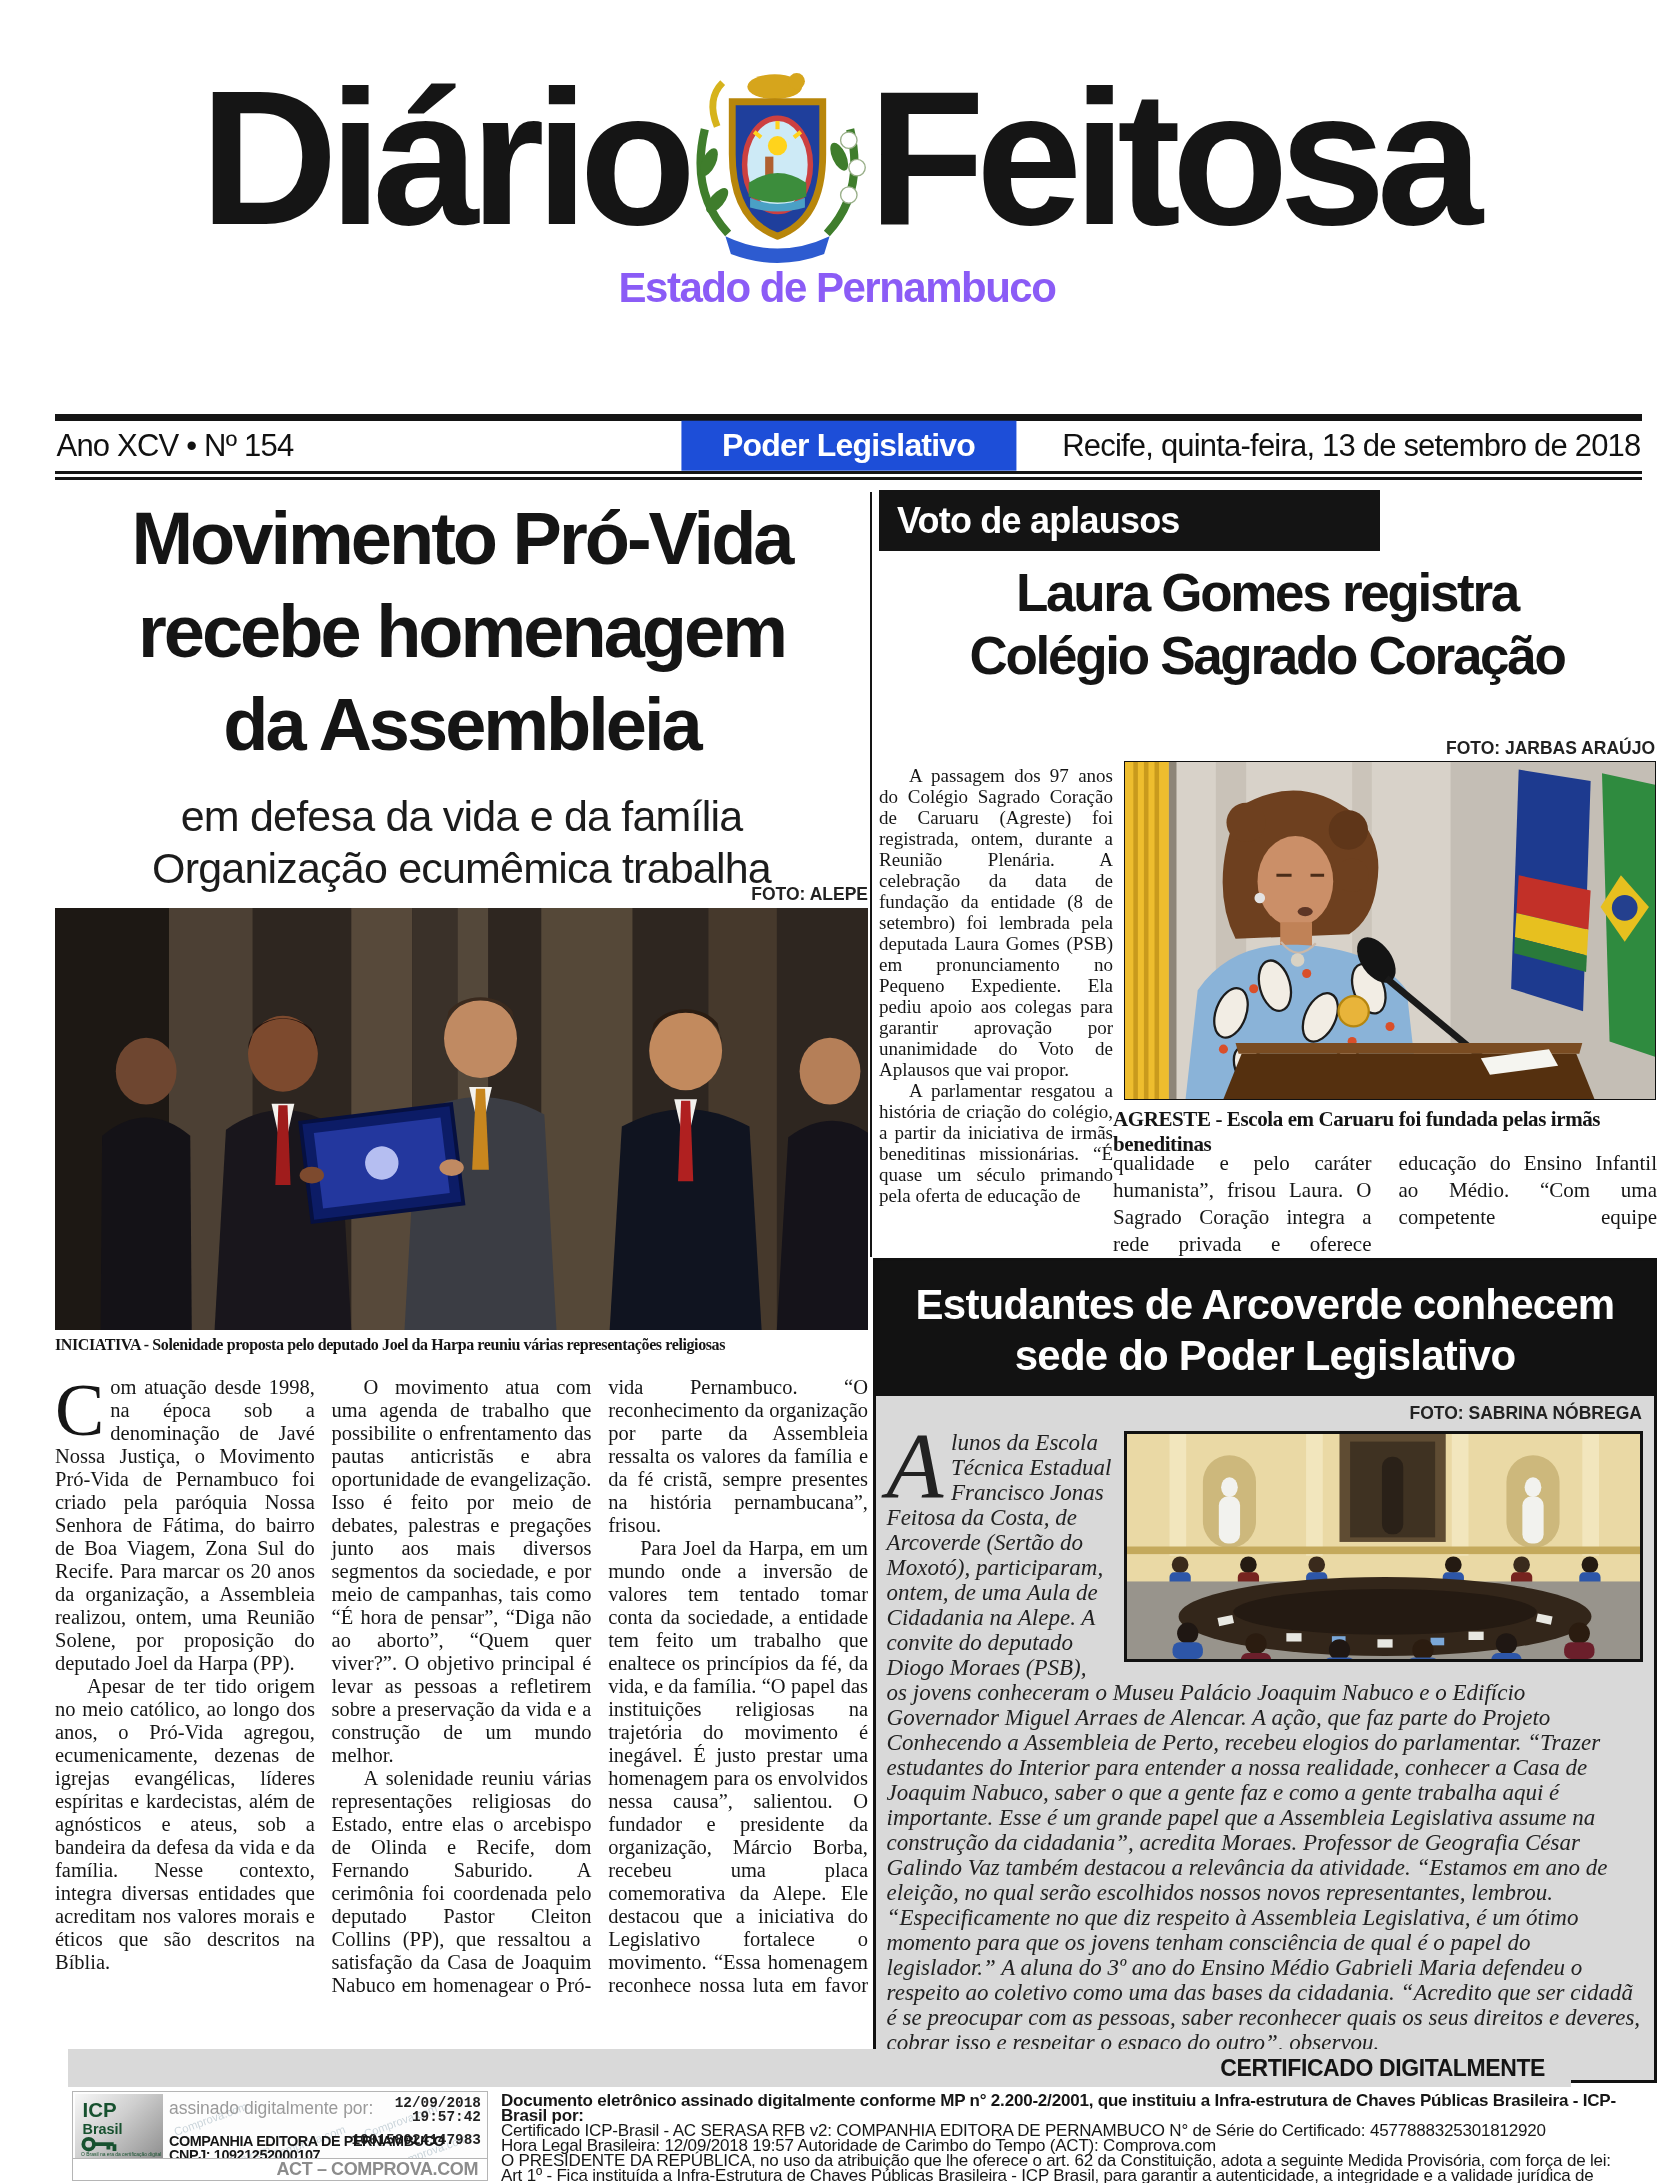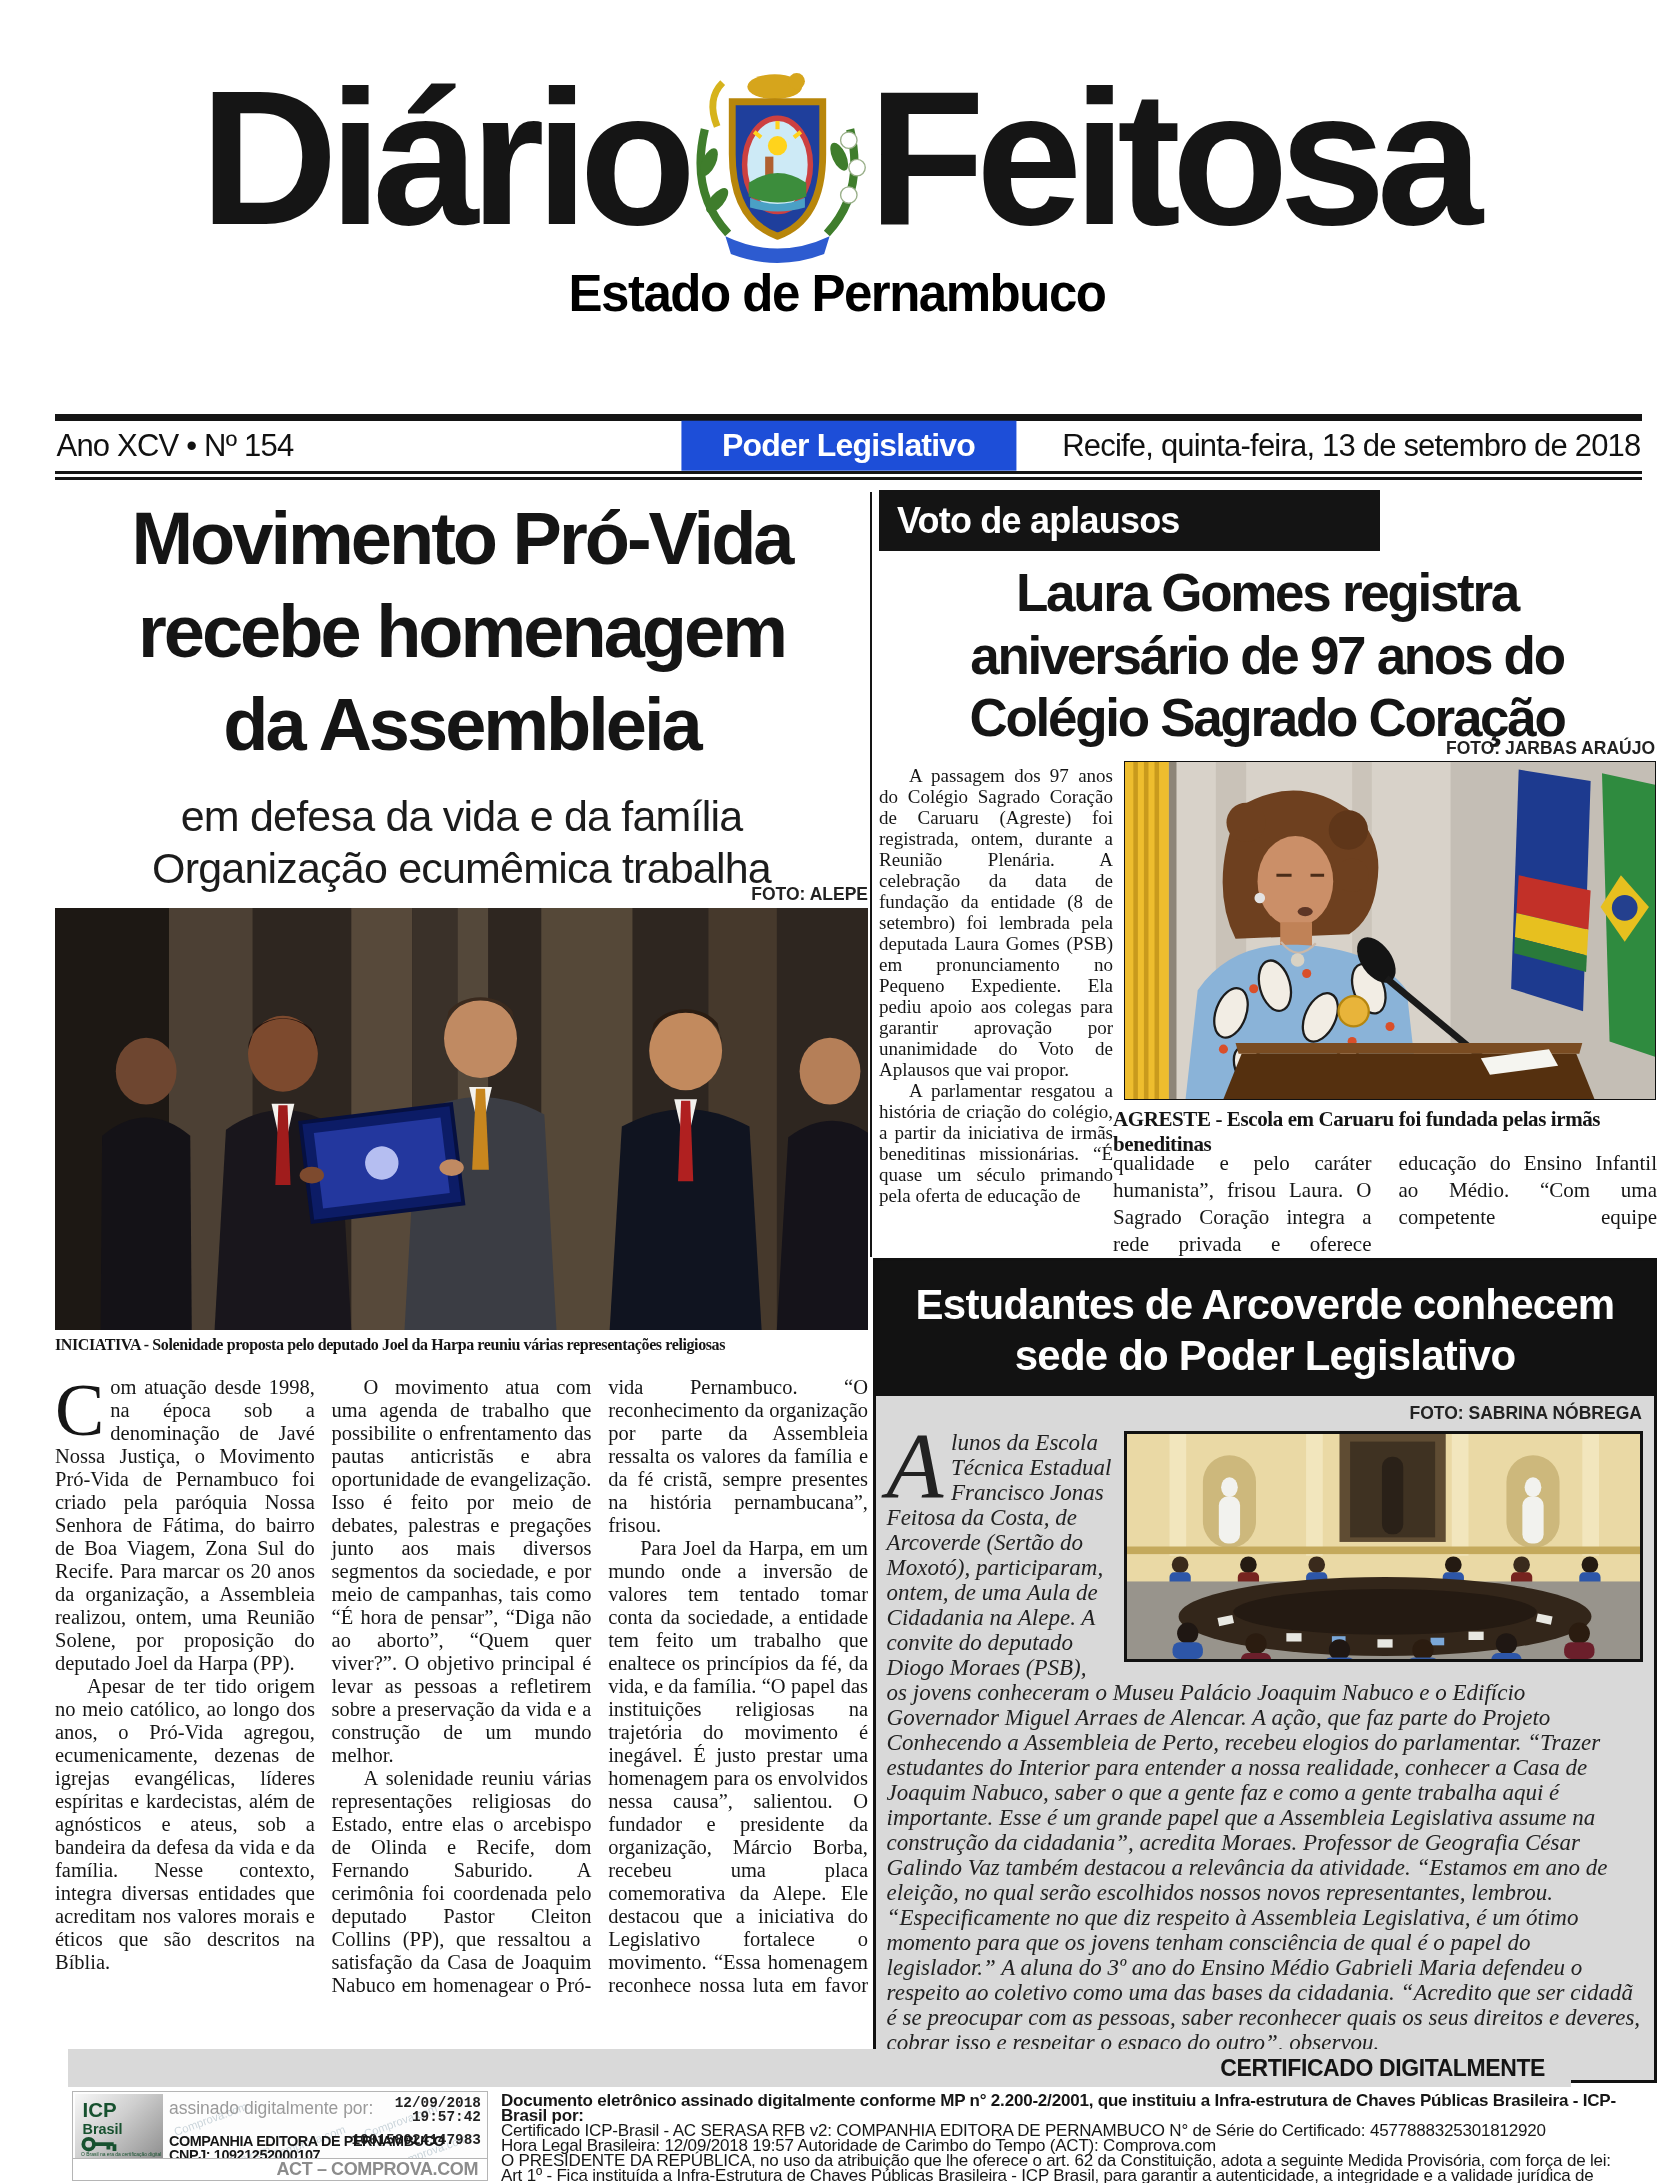--- a/index.html
+++ b/index.html
@@ -4,21 +4,21 @@
 <style>
   html,body{margin:0;padding:0;background:#777;}
   .page{position:relative;width:1674px;height:2183px;background:#ffffff;color:#111;
         font-family:"Liberation Sans",sans-serif;overflow:hidden;margin:0 auto;}
 
   
   .masthead{position:absolute;left:0;top:53px;width:100%;text-align:center;}
   .mh-row{display:flex;justify-content:center;align-items:center;gap:0;line-height:1;}
   .mh-word{font-size:191px;font-weight:bold;letter-spacing:-9px;color:#151515;}
   .crest svg{width:181px;height:199px;display:block;margin-top:10.6px;}
-  .masthead-sub{font-size:51px;font-weight:bold;letter-spacing:-1.5px;margin-top:1.5px;color:#000000;}
+  .masthead-sub{font-size:42px;font-weight:bold;letter-spacing:-1.5px;margin-top:1.5px;color:#8b5cf6;}
 
   .rule-thick{position:absolute;left:55px;width:1587px;top:414px;height:6.8px;background:#151515;}
   .dateline{position:absolute;left:55px;width:1587px;top:421px;height:49px;font-size:31px;}
   .dateline .ed{position:absolute;left:1.5px;top:50%;transform:translateY(-50%);letter-spacing:-0.8px;}
   .dateline .dt{position:absolute;right:1.5px;top:50%;transform:translateY(-50%);letter-spacing:-0.8px;}
   .badge{position:absolute;left:50%;top:50%;transform:translate(-50%,-50%);background:#1d4ed8;color:#fff;
          font-weight:bold;font-size:32px;padding:6.8px 41px;letter-spacing:-0.8px;}
   .rule-double{position:absolute;left:55px;width:1587px;top:471px;height:9px;
                border-top:3px solid #151515;border-bottom:3px solid #151515;box-sizing:border-box;}
 
@@ -201,21 +201,20 @@
     <p class="first"><span class="dropcap">C</span><span>om atuação desde 1998, na época sob a denominação de Javé Nossa Justiça, o Movimento Pró-Vida de Pernambuco foi criado pela paróquia Nossa Senhora de Fátima, do bairro de Boa Viagem, Zona Sul do Recife. Para marcar os 20 anos da organização, a Assembleia realizou, ontem, uma Reunião Solene, por proposição do deputado Joel da Harpa (PP).</span></p>
     <p>Apesar de ter tido origem no meio católico, ao longo dos anos, o Pró-Vida agregou, ecumenicamente, dezenas de igrejas evangélicas, líderes espíritas e kardecistas, além de agnósticos e ateus, sob a bandeira da defesa da vida e da família. Nesse contexto, integra diversas entidades que acreditam nos valores morais e éticos que são descritos na Bíblia.</p>
     <p>O movimento atua com uma agenda de trabalho que possibilite o enfrentamento das pautas anticristãs e abra oportunidade de evangelização. Isso é feito por meio de debates, palestras e pregações junto aos mais diversos segmentos da sociedade, e por meio de campanhas, tais como “É hora de pensar”, “Diga não ao aborto”, “Quem quer viver?”. O objetivo principal é levar as pessoas a refletirem sobre a preservação da vida e a construção de um mundo melhor.</p>
     <p>A solenidade reuniu várias representações religiosas do Estado, entre elas o arcebispo de Olinda e Recife, dom Fernando Saburido. A cerimônia foi coordenada pelo deputado Pastor Cleiton Collins (PP), que ressaltou a satisfação da Casa de Joaquim Nabuco em homenagear o Pró-vida Pernambuco. “O reconhecimento da organização por parte da Assembleia ressalta os valores da família e da fé cristã, sempre presentes na história pernambucana”, frisou.</p>
     <p>Para Joel da Harpa, em um mundo onde a inversão de valores tem tentado tomar conta da sociedade, a entidade tem feito um trabalho que enaltece os princípios da fé, da vida, e da família. “O papel das instituições religiosas na trajetória do movimento é inegável. É justo prestar uma homenagem para os envolvidos nessa causa”, salientou. O fundador e presidente da organização, Márcio Borba, recebeu uma placa comemorativa da Alepe. Ele destacou que a iniciativa do Legislativo fortalece o movimento. “Essa homenagem reconhece nossa luta em favor da vida. Nós, líderes cristãos do Estado, agradecemos a acolhida”, pontuou.</p>
   </div>
 
   <div class="kicker">Voto de aplausos</div>
   <h1 class="hl-right" style="margin:0;">
     <div>Laura Gomes registra</div>
-    <div>aniversário de 97 anos do</div>
     <div>Colégio Sagrado Coração</div>
   </h1>
   <div class="photo-credit credit-jarbas">FOTO: JARBAS ARAÚJO</div>
 
   <div class="photo2">
     <svg viewBox="0 0 700 446" preserveAspectRatio="none" aria-hidden="true">
       <rect width="700" height="446" fill="#d8d2c9"></rect>
       <rect x="120" width="40" height="446" fill="#c9c2b8"></rect>
       <rect x="300" width="26" height="446" fill="#cbc4ba"></rect>
       <rect x="430" width="270" height="446" fill="#c4beb5"></rect>

